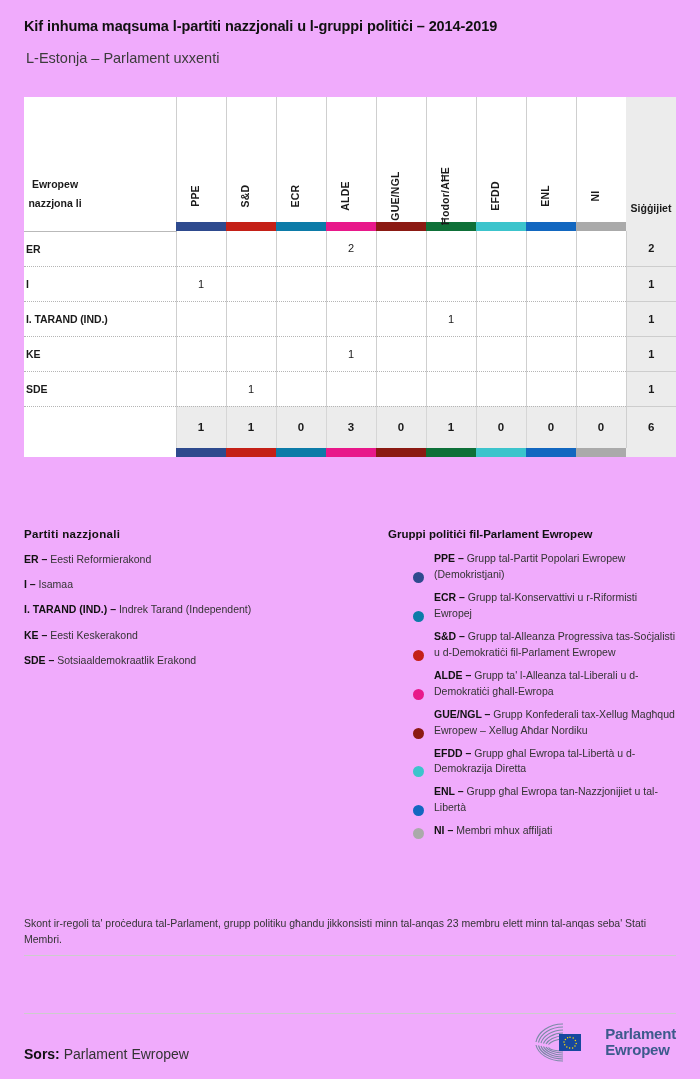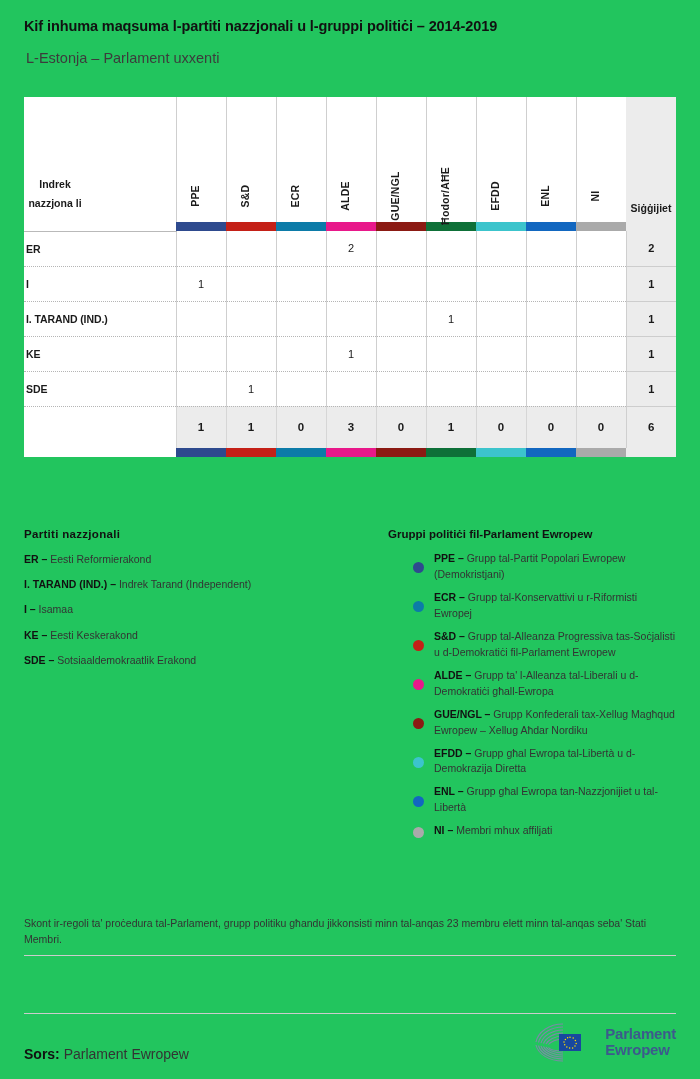--- a/index.html
+++ b/index.html
@@ -11,21 +11,21 @@
     background: #ffffff;
     font-family: "Liberation Sans", "DejaVu Sans", sans-serif;
     color: #1a1a1a;
     overflow: hidden;
   }
 
   .page {
     position: relative;
     width: 700px;
     height: 1079px;
-    background: #22c55e;
+    background: #f0abfc;
   }
 
   
   .title {
     position: absolute;
     left: 24px;
     top: 18px;
     font-size: 14.5px;
     font-weight: bold;
     letter-spacing: -0.1px;
@@ -184,21 +184,21 @@
   .party-item {
     font-size: 10.5px;
     line-height: 1.45;
     color: #333333;
     margin-bottom: 10px;
   }
   .party-item b { color: #111111; font-weight: bold; }
 
   .group-item {
     display: flex;
-    align-items: center;
+    align-items: flex-end;
     margin-bottom: 7px;
     padding-left: 25px;
   }
   .dot {
     flex: 0 0 auto;
     width: 11px; height: 11px;
     border-radius: 50%;
     margin-top: 2px;
     margin-right: 10px;
   }
@@ -277,21 +277,21 @@
           <col class="c-group">
           <col class="c-group">
           <col class="c-group">
           <col class="c-group">
           <col class="c-total">
         </colgroup>
 
       <thead>
         <tr id="header-row">
           <th class="hdr-party">
-            <div class="hdr-party-txt">Indrek nazzjona li</div>
+            <div class="hdr-party-txt">Ewropew nazzjona li</div>
           </th>
         <th class="hdr-cell">
               <span class="vlabel">PPE</span>
             </th>
             <th class="hdr-cell">
               <span class="vlabel">S&amp;D</span>
             </th>
             <th class="hdr-cell">
               <span class="vlabel">ECR</span>
             </th>
@@ -465,22 +465,22 @@
     </table>
   </div>
 
   <div class="legend-area">
     <div class="legend-cols">
 
       <div class="legend-left">
         <div class="legend-head">Partiti nazzjonali</div>
         <div id="party-legend-list">
             <div class="party-item"><b>ER</b><b> – </b><span>Eesti Reformierakond</span></div>
+            <div class="party-item"><b>I</b><b> – </b><span>Isamaa</span></div>
             <div class="party-item"><b>I. TARAND (IND.)</b><b> – </b><span>Indrek Tarand (Independent)</span></div>
-            <div class="party-item"><b>I</b><b> – </b><span>Isamaa</span></div>
             <div class="party-item"><b>KE</b><b> – </b><span>Eesti Keskerakond</span></div>
             <div class="party-item"><b>SDE</b><b> – </b><span>Sotsiaaldemokraatlik Erakond</span></div>
           </div>
       </div>
 
       <div class="legend-right">
         <div class="legend-head right">Gruppi politiċi fil-Parlament Ewropew</div>
         <div id="group-legend-list">
             <div class="group-item">
               <span class="dot" style="background: rgb(46, 74, 142);"></span>

